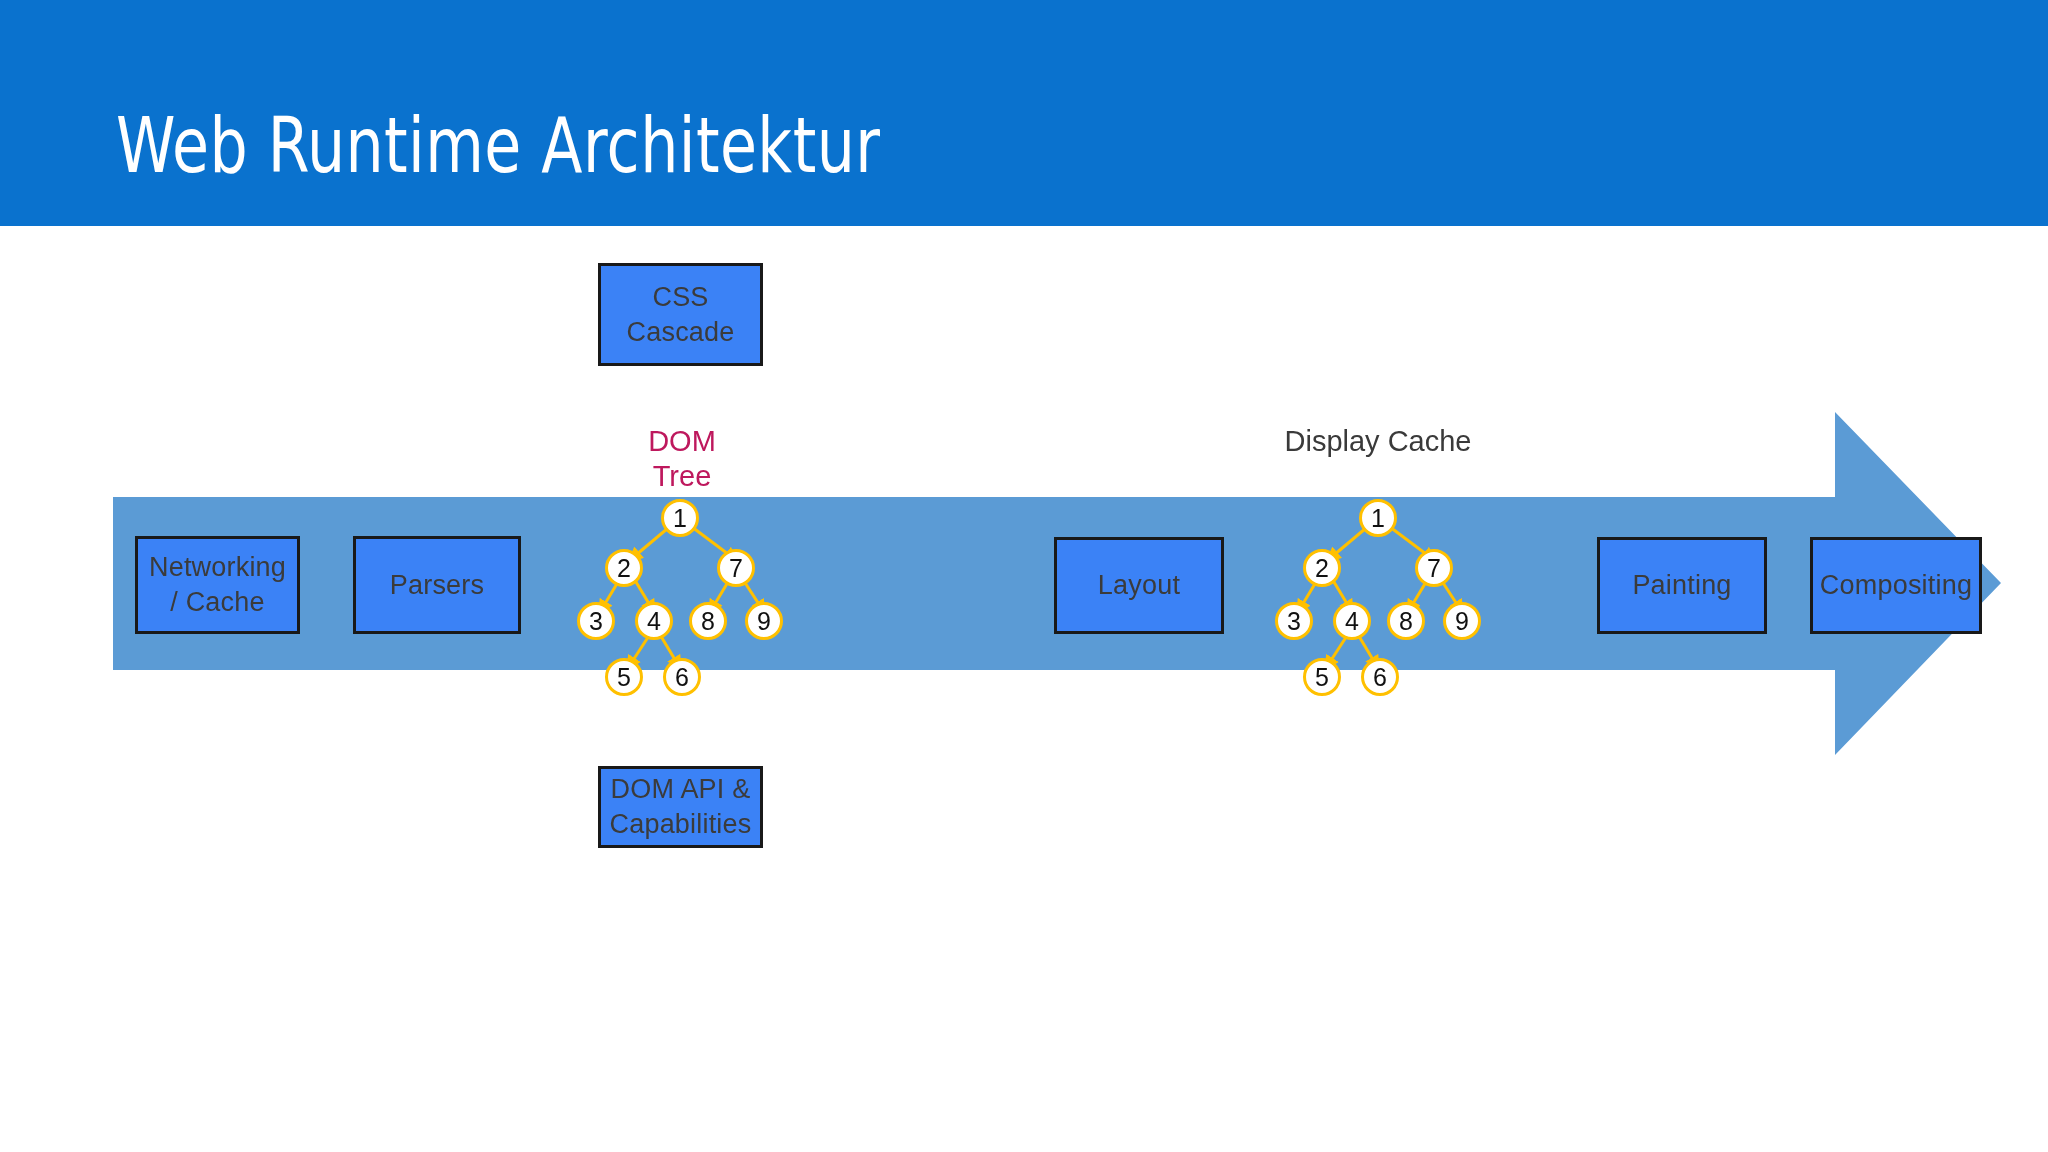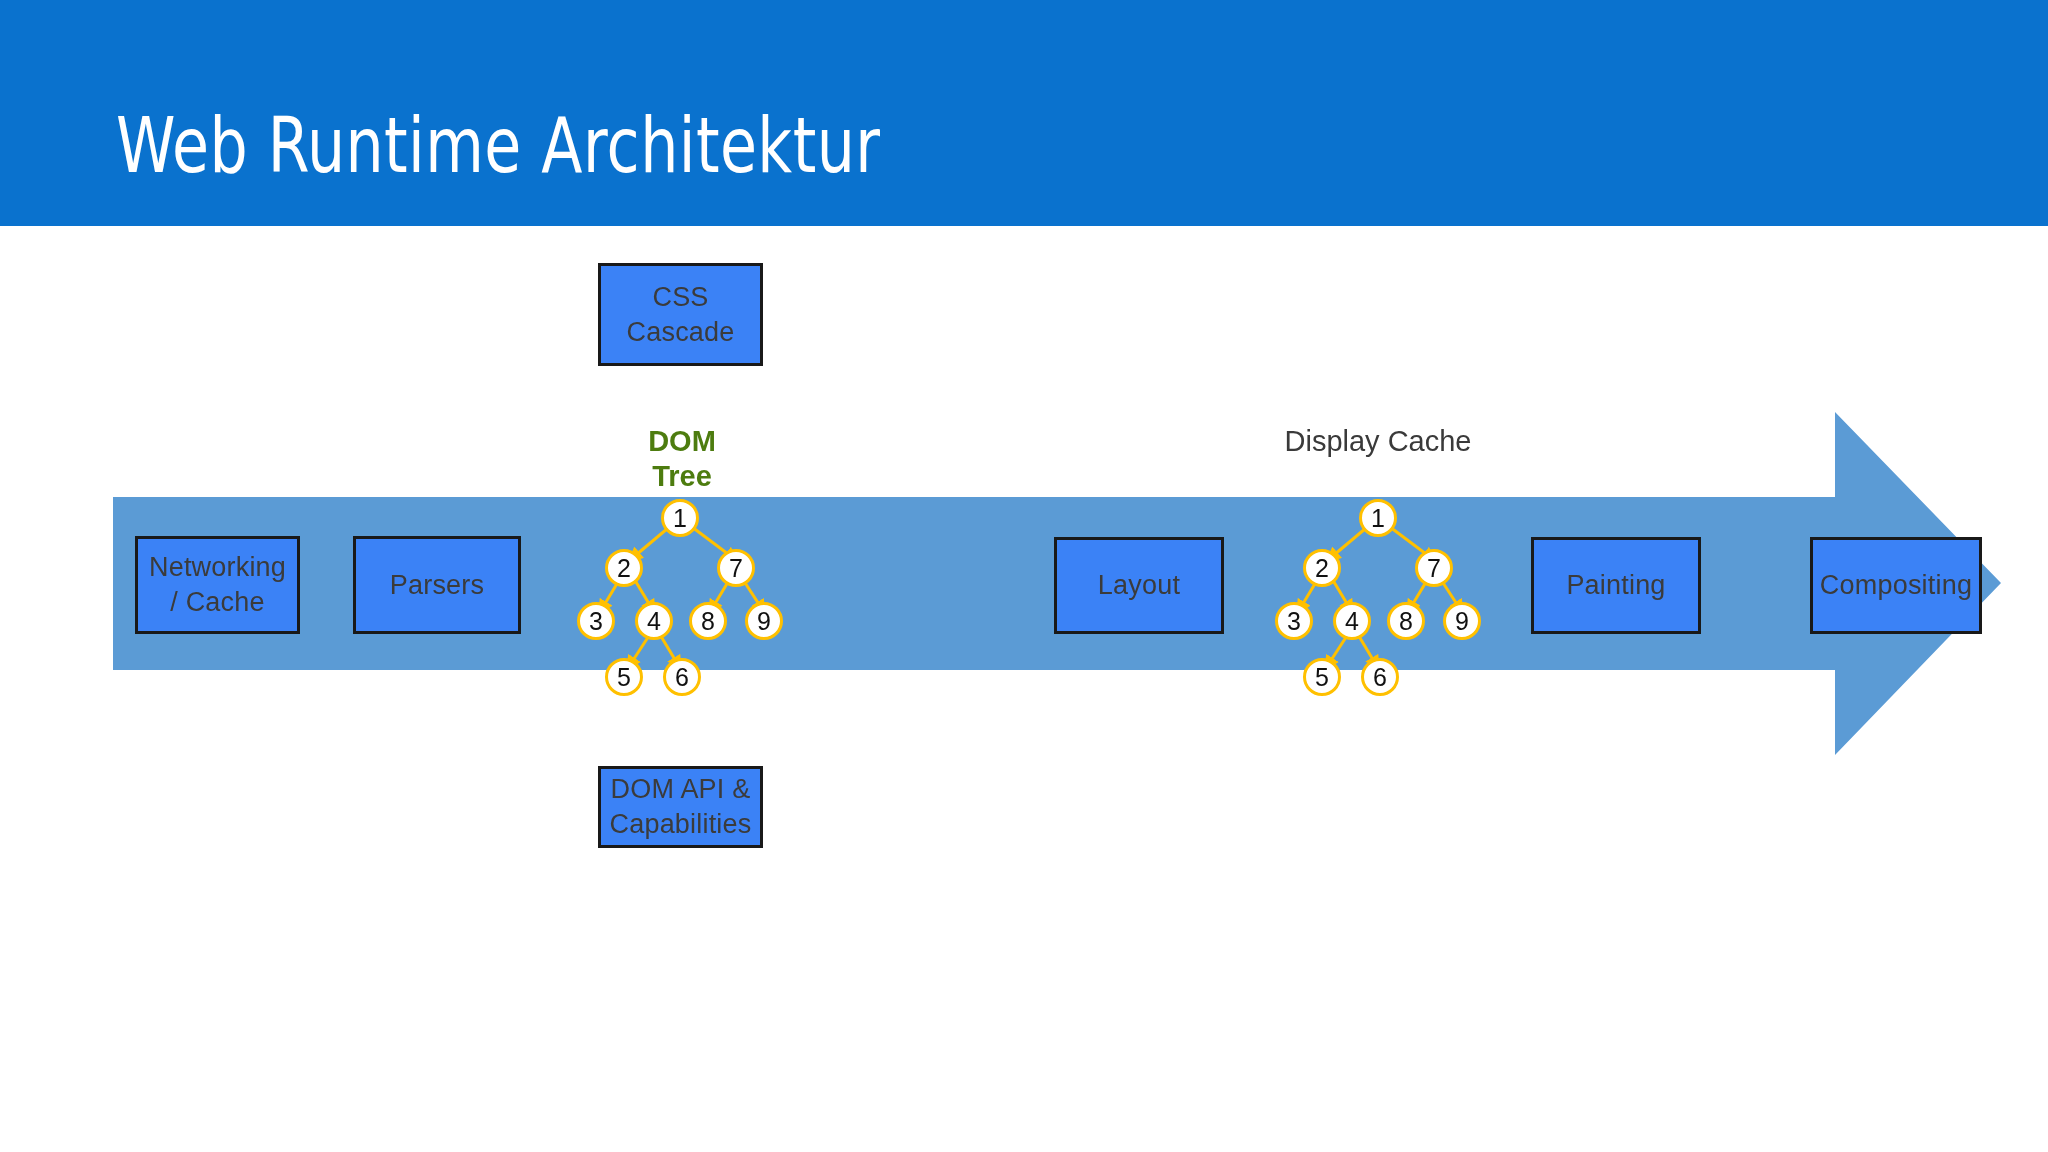--- a/index.html
+++ b/index.html
@@ -74,21 +74,21 @@
   
   .tree-label {
     position: absolute;
     text-align: center;
     color: #3a3a3a;
     font-size: 29px;
     line-height: 35px;
     font-weight: 400;
     white-space: pre-line;
   }
-  .tree-label.dark { color: #4d7c0f; font-weight: bold; }
+  .tree-label.dark { color: #be185d; }
 
   
   .tree {
     position: absolute;
     width: 230px;
     height: 215px;
   }
   .tree svg { position: absolute; left: 0; top: 0; overflow: visible; }
   .tree-node {
     position: absolute;
@@ -130,21 +130,21 @@
 
   <div class="stage-box" style="left:353px; top:536px; width:168px; height:98px;">
     <span class="lbl">Parsers</span>
   </div>
 
 
   <div class="stage-box" style="left:1054px; top:537px; width:170px; height:97px;">
     <span class="lbl">Layout</span>
   </div>
 
-  <div class="stage-box" style="left:1531px; top:537px; width:170px; height:97px;">
+  <div class="stage-box" style="left:1597px; top:537px; width:170px; height:97px;">
     <span class="lbl">Painting</span>
   </div>
 
   <div class="stage-box" style="left:1810px; top:537px; width:172px; height:97px;">
     <span class="lbl">Compositing</span>
   </div>
 
   <div class="stage-box" style="left:598px; top:263px; width:165px; height:103px;">
     <span class="lbl">CSS Cascade</span>
   </div>

